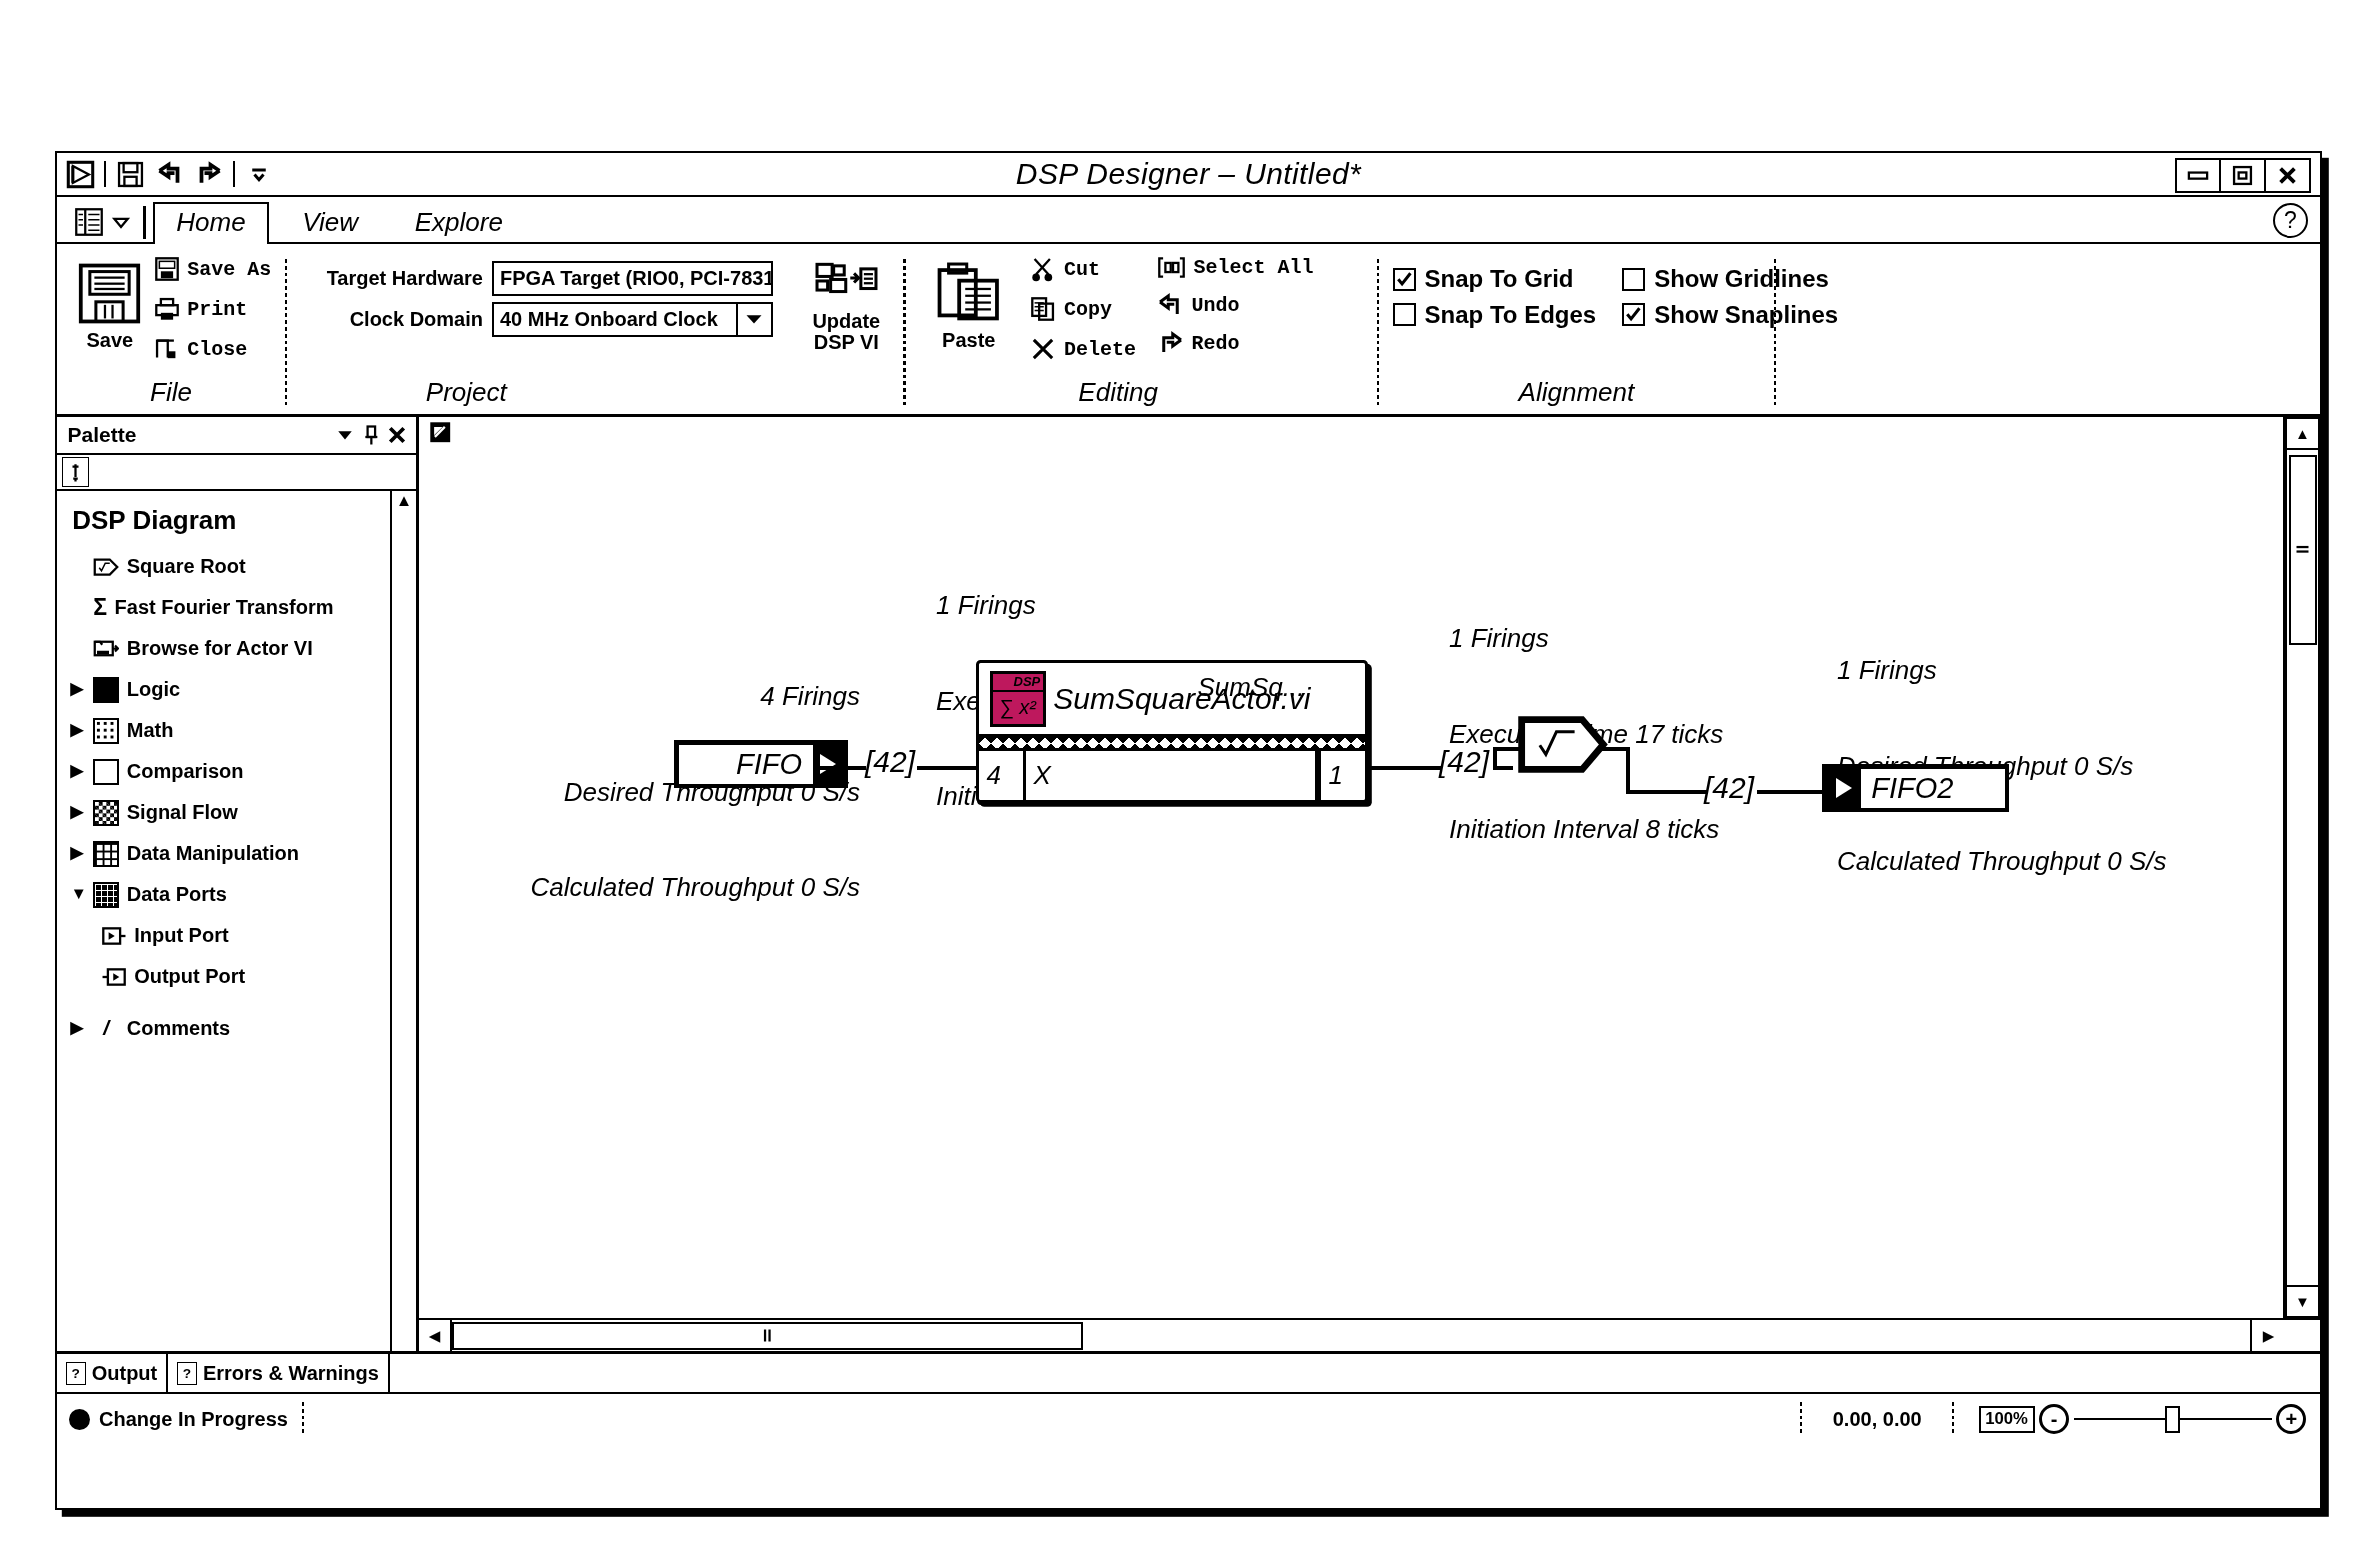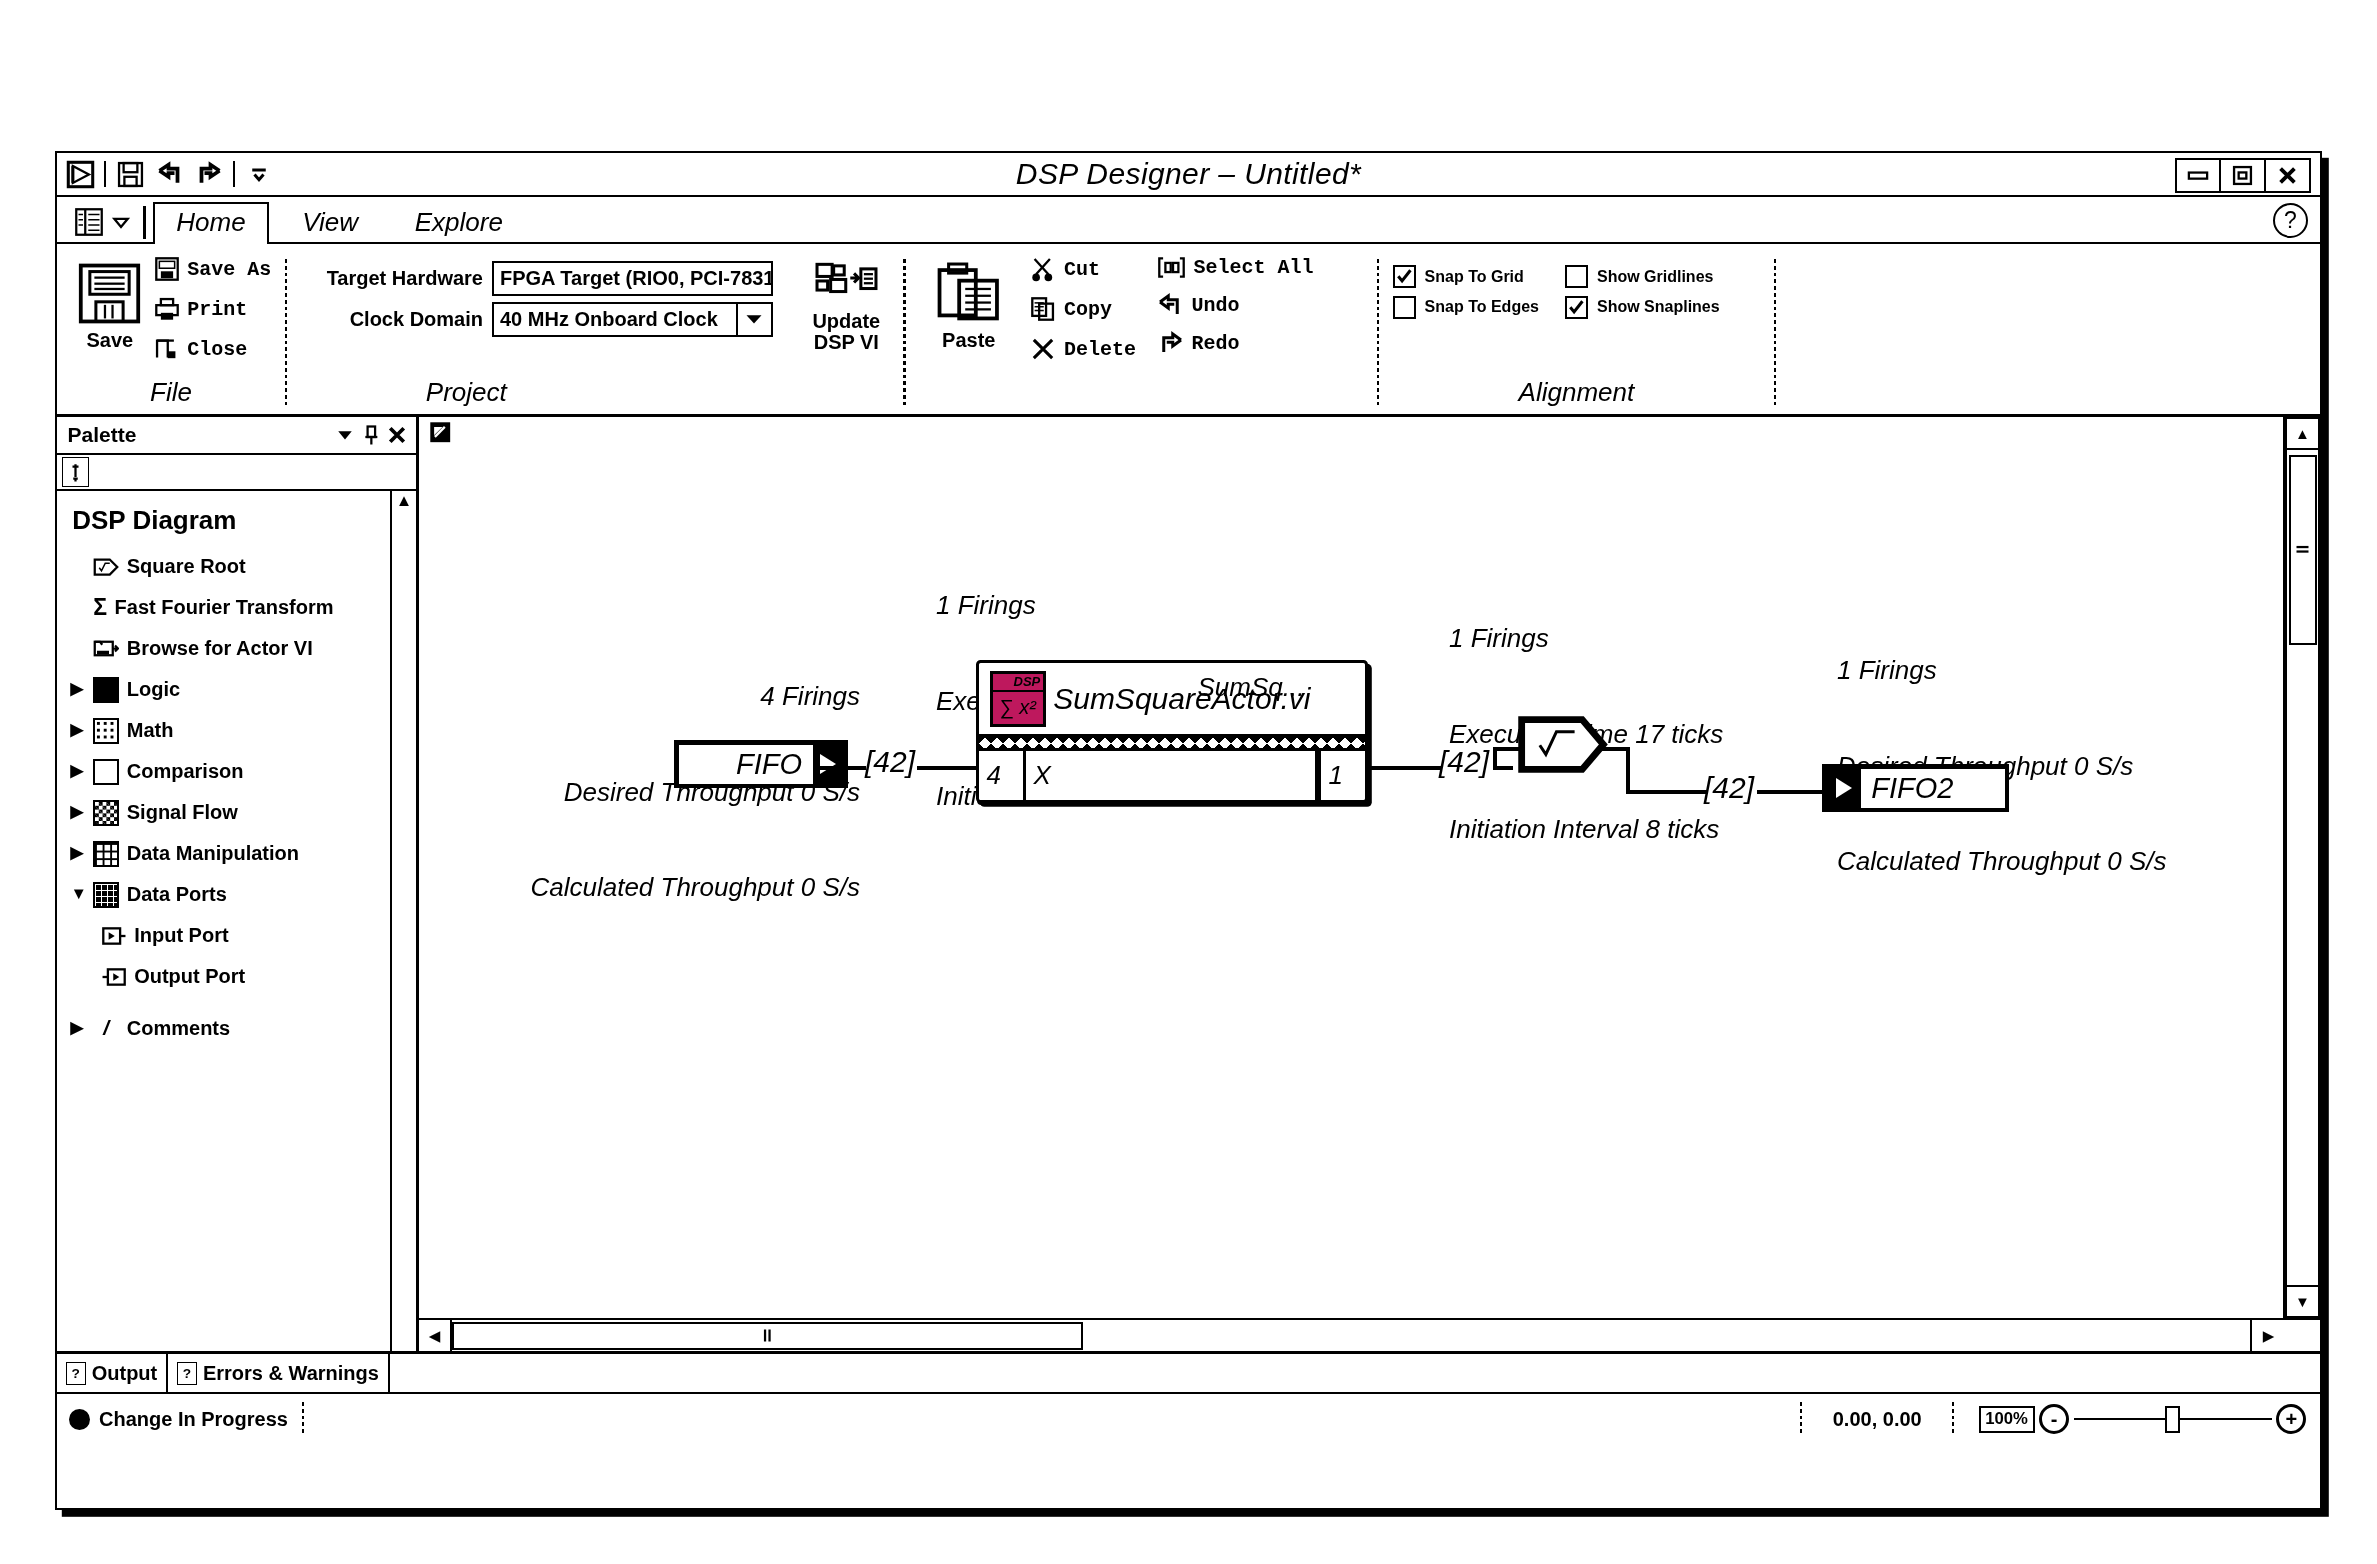--- a/index.html
+++ b/index.html
@@ -89,21 +89,21 @@
   .textbox {
     border: 2.3px solid #000; height: 35px; padding: 0 6px;
     display: flex; align-items: center; font-size: 20px; font-weight: bold;
     background: #fff; white-space: nowrap; overflow: hidden;
   }
   .combo { display: flex; border: 2.3px solid #000; height: 35px; background: #fff; }
   .combo-val { flex: 1; padding: 0 6px; display: flex; align-items: center; font-size: 20px; font-weight: bold; white-space: nowrap; overflow: hidden; }
   .combo-arrow { width: 35px; border-left: 2.3px solid #000; display: flex; align-items: center; justify-content: center; }
 
   .chkgrid { display: grid; grid-template-columns: auto auto; gap: 7.6px 26px; padding-top: 4.6px; }
-  .chkrow { display: flex; align-items: center; gap: 9px; font-size: 16px; font-weight: bold; white-space: nowrap; }
+  .chkrow { display: flex; align-items: center; gap: 9px; font-size: 24px; font-weight: bold; white-space: nowrap; }
   .chkbox { width: 23px; height: 23px; border: 2.3px solid #000; display:flex; align-items:center; justify-content:center; background:#fff; }
 
   
   .mainarea { display: flex; height: 934px; }
 
   
   .palette { width: 362px; border-right: 3px solid #000; display: flex; flex-direction: column; }
   .palette-head {
     height: 38px; display: flex; align-items: center;
     border-bottom: 2.3px solid #000; padding: 0 6px 0 10.6px;
@@ -466,20 +466,21 @@
             <span>
               <svg width="27" height="24" viewBox="0 0 36 32">
                   <path d="M32 12 L21 4 L21 9 L9 9 L9 28" fill="none" stroke="#000" stroke-width="4"></path>
                   <path d="M32 12 L21 20 L21 15 L13 15" fill="none" stroke="#000" stroke-width="4"></path>
                 </svg>
             </span>
             <span>Redo</span>
           </div>
         </div>
       </div>
+      <div class="rgroup-title" style="padding-right:46px">Editing</div>
     </div>
     <div class="rdiv"></div>
 
     <div class="rgroup" style="width:395px">
       <div class="rgroup-body" style="padding-top:12px">
         <div class="chkgrid">
           <div class="chkrow">
             <span class="chkbox">
               <svg width="16.7" height="16.7" viewBox="0 0 22 22">
                   <path d="M3 11 L8 17 L19 3" fill="none" stroke="#000" stroke-width="4"></path>

